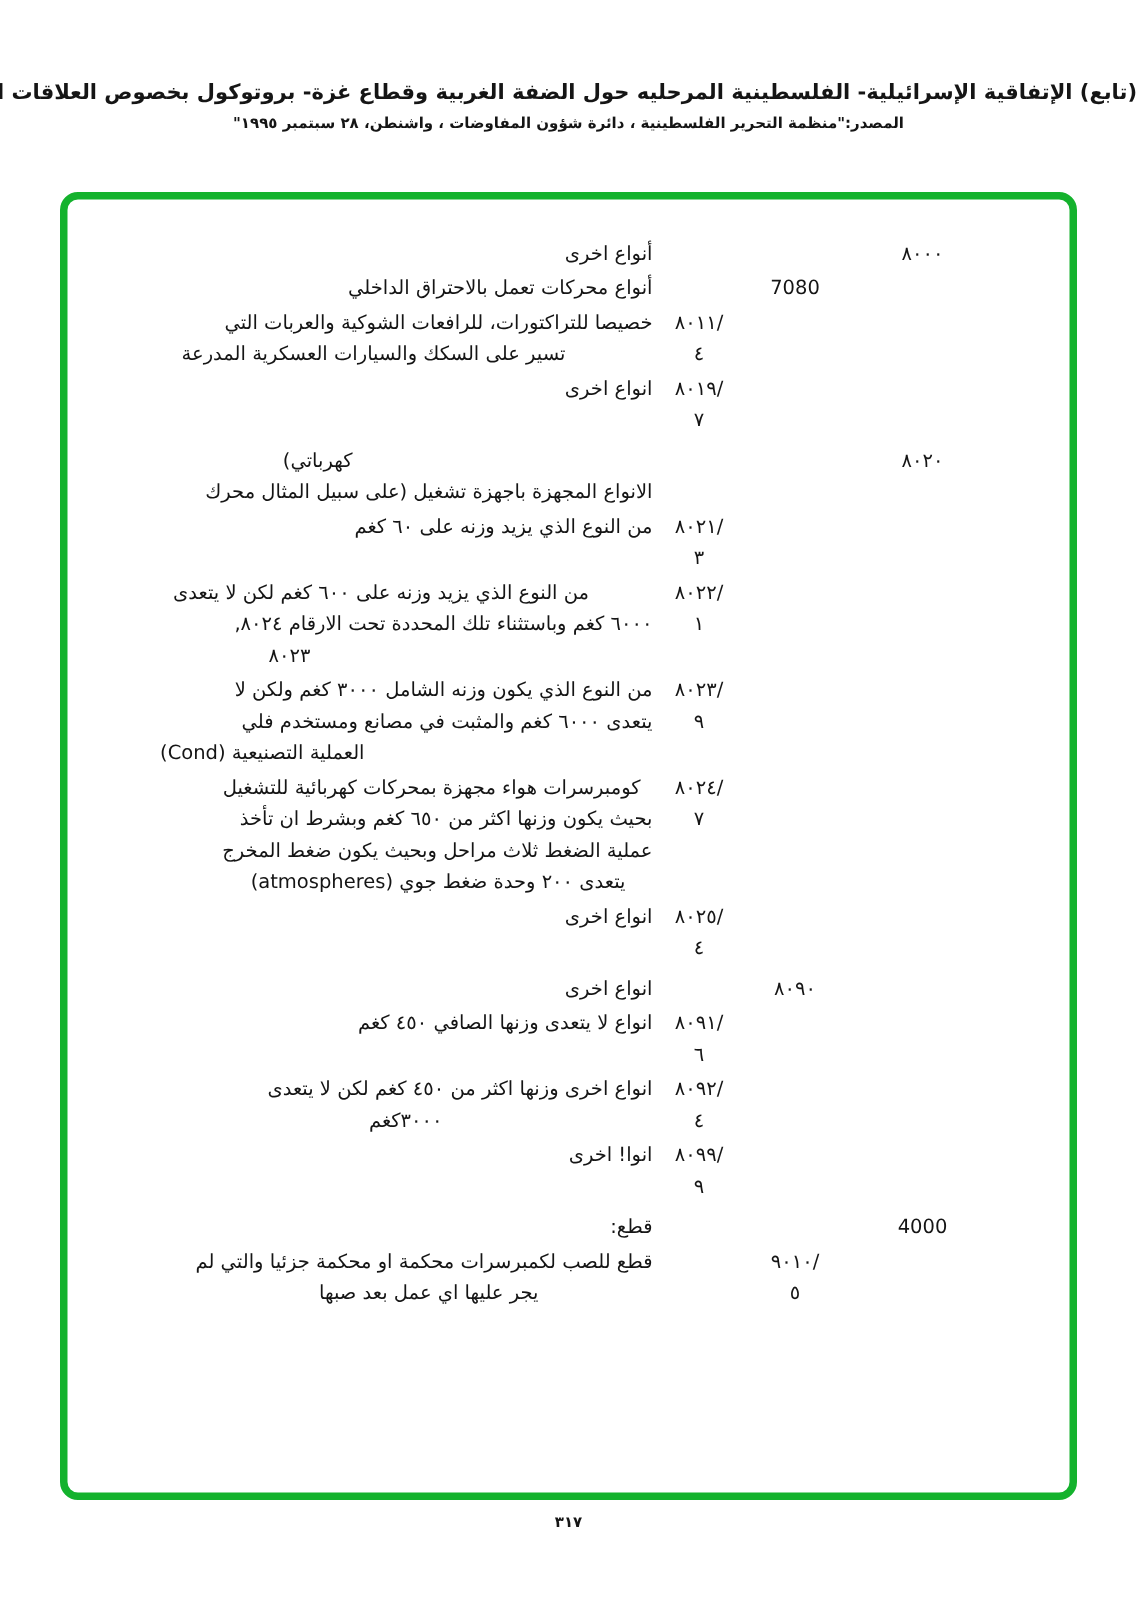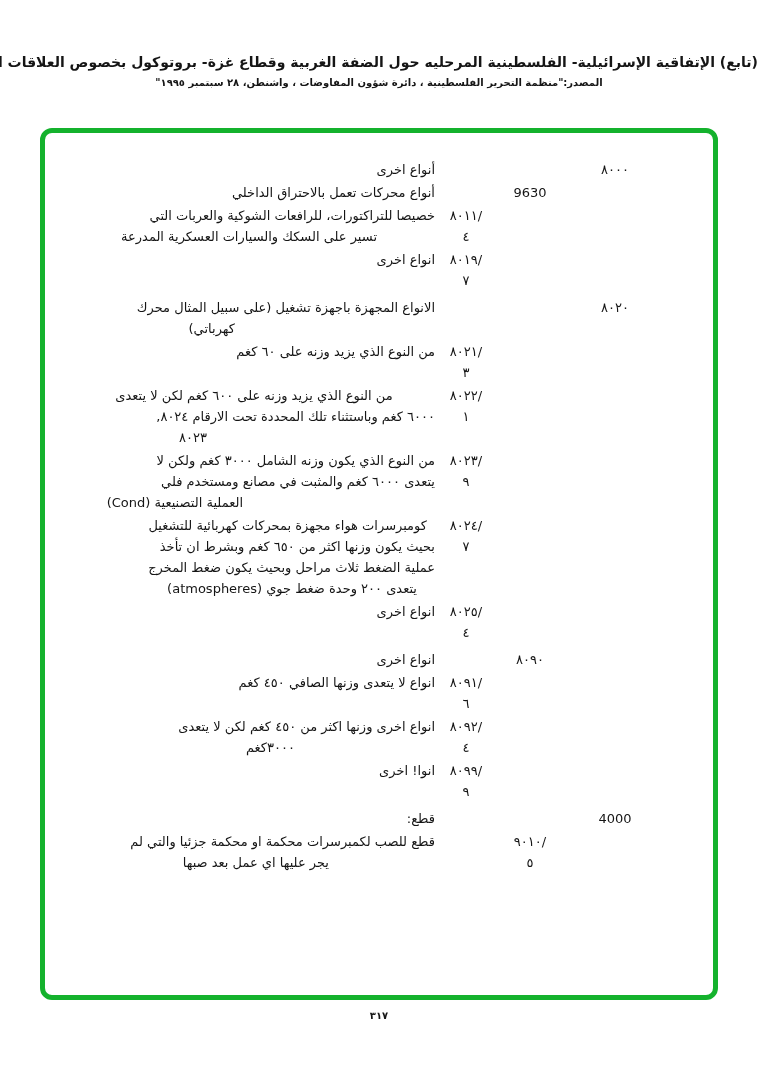--- a/index.html
+++ b/index.html
@@ -42,21 +42,21 @@
         </div>
         <div class="cell midcol"></div>
         <div class="cell subcol"></div>
         <div class="cell textcol">
           <div class="entry-line" style="margin-right: 0px;">أنواع اخرى</div>
         </div>
       </div>
       <div class="row">
         <div class="cell majorcol"></div>
         <div class="cell midcol">
-          <div><span class="code">9630</span></div>
+          <div><span class="code">7080</span></div>
         </div>
         <div class="cell subcol"></div>
         <div class="cell textcol">
           <div class="entry-line" style="margin-right: 0px;">أنواع محركات تعمل بالاحتراق الداخلي</div>
         </div>
       </div>
       <div class="row">
         <div class="cell majorcol"></div>
         <div class="cell midcol"></div>
         <div class="cell subcol">
@@ -79,22 +79,22 @@
           <div class="entry-line" style="margin-right: 0px;">انواع اخرى</div>
         </div>
       </div>
       <div class="row group-gap">
         <div class="cell majorcol">
           <div><span class="code">٨٠٢٠</span></div>
         </div>
         <div class="cell midcol"></div>
         <div class="cell subcol"></div>
         <div class="cell textcol">
+          <div class="entry-line" style="margin-right: 200px;">كهرباتي)</div>
           <div class="entry-line" style="margin-right: 0px;">الانواع المجهزة باجهزة تشغيل (على سبيل المثال محرك</div>
-          <div class="entry-line" style="margin-right: 200px;">كهرباتي)</div>
         </div>
       </div>
       <div class="row">
         <div class="cell majorcol"></div>
         <div class="cell midcol"></div>
         <div class="cell subcol">
           <div><span class="code">٨٠٢١/</span></div>
           <div class="check-digit">٣</div>
         </div>
         <div class="cell textcol">
@@ -208,19 +208,19 @@
       </div>
       <div class="row">
         <div class="cell majorcol"></div>
         <div class="cell midcol">
           <div><span class="code">٩٠١٠/</span></div>
           <div class="check-digit">٥</div>
         </div>
         <div class="cell subcol"></div>
         <div class="cell textcol">
           <div class="entry-line" style="margin-right: 0px;">قطع للصب لكمبرسرات محكمة او محكمة جزئيا والتي لم</div>
-          <div class="entry-line" style="margin-right: 106px;">يجر عليها اي عمل بعد صبها</div>
+          <div class="entry-line" style="margin-right: 76px;">يجر عليها اي عمل بعد صبها</div>
         </div>
       </div>
     </div>
 </div>
 
 <div class="page-number">٣١٧</div>
 
 </body></html>

